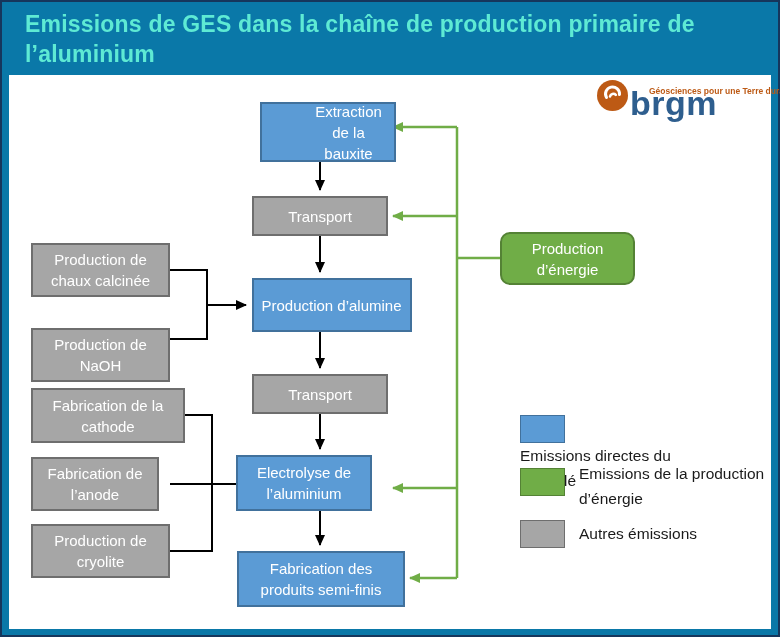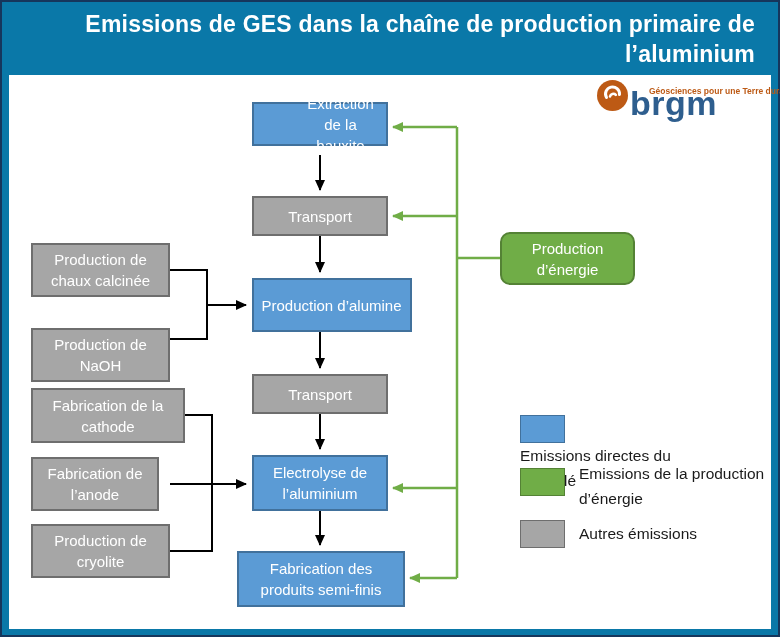--- a/index.html
+++ b/index.html
@@ -11,34 +11,34 @@
     --brgm-blue:#2E5E8E; --brgm-orange:#BD5A15;
     --text-dark:#1a1a1a;
   }
   html,body{margin:0;padding:0;}
   body{font-family:"Liberation Sans", sans-serif;}
   .page{position:relative;width:780px;height:637px;background:var(--frame-navy);overflow:hidden;}
   .teal-frame{position:absolute;left:2px;top:2px;right:2px;bottom:2px;background:var(--band-teal);}
   .canvas{position:absolute;left:9px;top:75px;right:9px;bottom:8px;background:#ffffff;}
 
   .title-band{position:absolute;left:2px;top:2px;right:2px;height:73px;display:flex;align-items:center;justify-content:center;}
-  .title{color:#ffffff;font-size:23px;font-weight:bold;text-align:right;line-height:30px;max-width:730px;letter-spacing:0.2px;}
+  .title{color:#5eead4;font-size:23px;font-weight:bold;text-align:left;line-height:30px;max-width:730px;letter-spacing:0.2px;}
 
   
   .node{position:absolute;display:flex;align-items:center;justify-content:center;text-align:center;
         color:#ffffff;font-size:15px;line-height:21px;padding:2px 7px;box-sizing:border-box;}
   .node.blue{background:var(--blue-fill);border:2px solid var(--blue-border);}
   .node.gray{background:var(--gray-fill);border:2px solid var(--gray-border);}
   .node.green{background:var(--green-fill);border:2px solid var(--green-border);}
 
-  .n-extraction {left:252px;top:102px;width:136px;height:44px;padding-left:48px;}
+  .n-extraction {left:260px;top:102px;width:136px;height:60px;padding-left:48px;}
   .n-transport1 {left:252px;top:196px;width:136px;height:40px;}
   .n-alumine    {left:252px;top:278px;width:160px;height:54px;padding-left:6px;}
   .n-transport2 {left:252px;top:374px;width:136px;height:40px;}
-  .n-electrolyse{left:252px;top:455px;width:136px;height:56px;}
+  .n-electrolyse{left:236px;top:455px;width:136px;height:56px;}
   .n-semifinis  {left:237px;top:551px;width:168px;height:56px;}
   .n-chaux      {left:31px; top:243px;width:139px;height:54px;}
   .n-naoh       {left:31px; top:328px;width:139px;height:54px;}
   .n-cathode    {left:31px; top:388px;width:154px;height:55px;}
   .n-anode      {left:31px; top:457px;width:128px;height:54px;}
   .n-cryolite   {left:31px; top:524px;width:139px;height:54px;}
   .n-energie    {left:500px;top:232px;width:135px;height:53px;border-radius:10px;}
 
   
   .connectors{position:absolute;left:0;top:0;width:780px;height:637px;pointer-events:none;}

